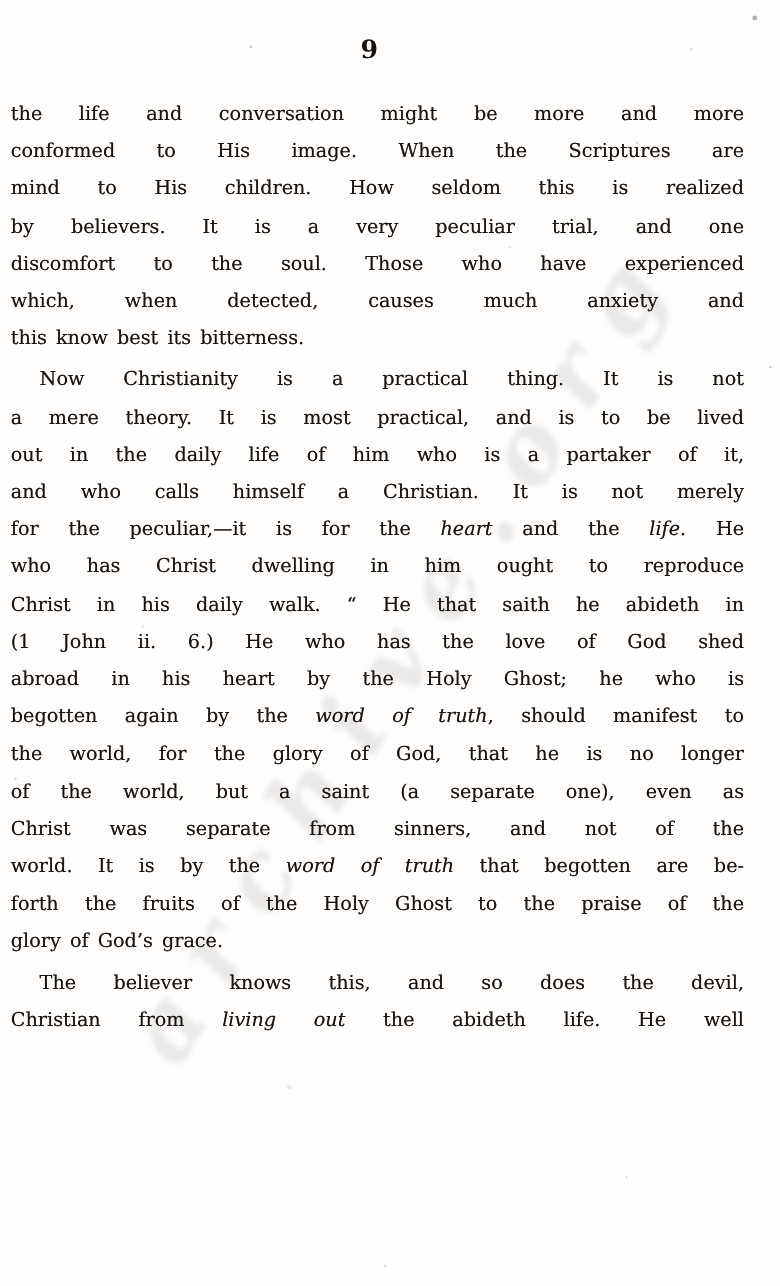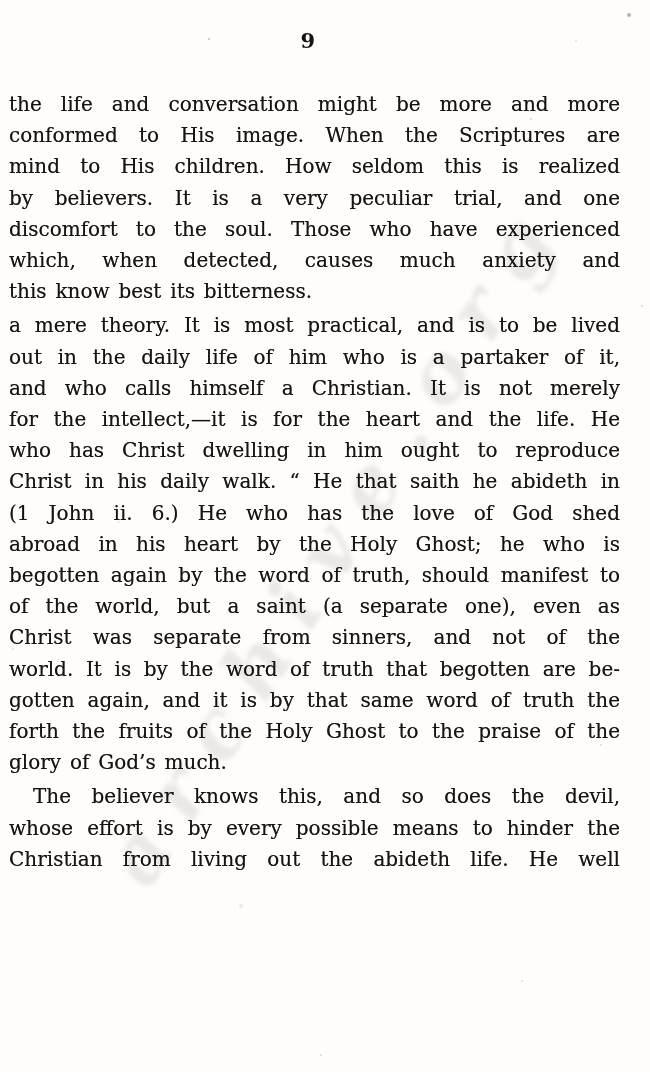--- a/index.html
+++ b/index.html
@@ -18,36 +18,35 @@
     position: absolute;
     top: 28px; left: 0; width: 616px;
     text-align: center;
     font-size: 21px; font-weight: bold;
     color: #171310;
     letter-spacing: 0.5px;
   }
   .body-text {
     position: absolute;
     left: 9px; top: 79px; width: 611px;
-    font-size: 20px;
+    font-size: 16px;
     line-height: 31.2px;
     color: #171310;
     word-spacing: 2.5px;
     text-shadow: 0 0 0.5px rgba(20,16,12,0.6);
-    margin-top: 10px;
   }
   .para + .para { margin-top: 3px; }
   .line {
     text-align: justify;
     text-align-last: justify;
     white-space: normal;
   }
   .line.no-just { text-align-last: left; }
   .line.indent { text-indent: 24px; }
-  .em { }
+  .em { font-style: italic; }
   .watermark {
     position: absolute;
     left: 335px; top: 540px;
     width: 1250px;
     transform: translate(-50%, -50%) rotate(-58deg);
     font-size: 80px;
     font-style: italic;
     font-weight: bold;
     letter-spacing: 26px;
     color: rgba(130, 128, 126, 0.16);
@@ -85,36 +84,36 @@
       <div class="para">
         <div class="line"><span>the life and conversation might be more and more</span></div>
         <div class="line"><span>conformed to His image.  When the Scriptures are</span></div>
         <div class="line"><span>mind to His children.  How seldom this is realized</span></div>
         <div class="line"><span>by believers.  It is a very peculiar trial, and one</span></div>
         <div class="line"><span>discomfort to the soul.  Those who have experienced</span></div>
         <div class="line"><span>which, when detected, causes much anxiety and</span></div>
         <div class="line no-just"><span>this know best its bitterness.</span></div>
       </div>
       <div class="para">
+        <div class="line indent"><span>Now Christianity is a practical thing.  It is not</span></div>
         <div class="line"><span>a mere theory.  It is most practical, and is to be lived</span></div>
         <div class="line"><span>out in the daily life of him who is a partaker of it,</span></div>
         <div class="line"><span>and who calls himself a Christian.  It is not merely</span></div>
-        <div class="line"><span>for the intellect,—it is for the </span><span class="em">heart</span><span> and the </span><span class="em">life</span><span>.  He</span></div>
+        <div class="line"><span>for the peculiar,—it is for the </span><span class="em">heart</span><span> and the </span><span class="em">life</span><span>.  He</span></div>
         <div class="line"><span>who has Christ dwelling in him ought to reproduce</span></div>
         <div class="line"><span>Christ in his daily walk.  “ He that saith he abideth in</span></div>
         <div class="line"><span>(1 John ii. 6.)  He who has the love of God shed</span></div>
         <div class="line"><span>abroad in his heart by the Holy Ghost; he who is</span></div>
         <div class="line"><span>begotten again by the </span><span class="em">word of truth</span><span>, should manifest to</span></div>
+        <div class="line"><span>the world, for the glory of God, that he is no longer</span></div>
         <div class="line"><span>of the world, but a saint (a separate one), even as</span></div>
         <div class="line"><span>Christ was separate from sinners, and not of the</span></div>
         <div class="line"><span>world.  It is by the </span><span class="em">word of truth</span><span> that begotten are be-</span></div>
-        <div class="line"><span>gotten again, and it is by that same </span><span class="em">word of truth</span><span> the</span></div>
         <div class="line"><span>forth the fruits of the Holy Ghost to the praise of the</span></div>
-        <div class="line no-just"><span>glory of God’s much.</span></div>
+        <div class="line no-just"><span>glory of God’s grace.</span></div>
       </div>
       <div class="para">
         <div class="line indent"><span>The believer knows this, and so does the devil,</span></div>
-        <div class="line"><span>whose effort is by every possible means to hinder the</span></div>
         <div class="line"><span>Christian from </span><span class="em">living out</span><span> the abideth life.  He well</span></div>
       </div>
     </div>
   <div class="specks"></div>
 </div>
 
 </body></html>

